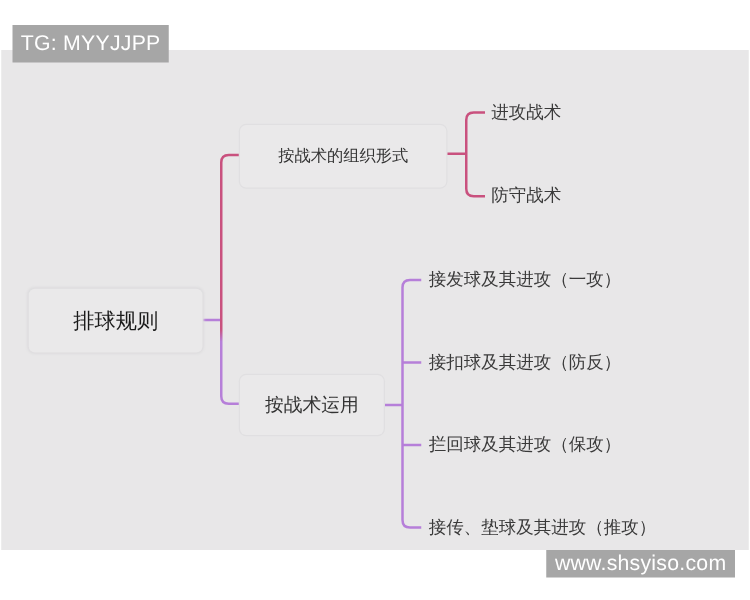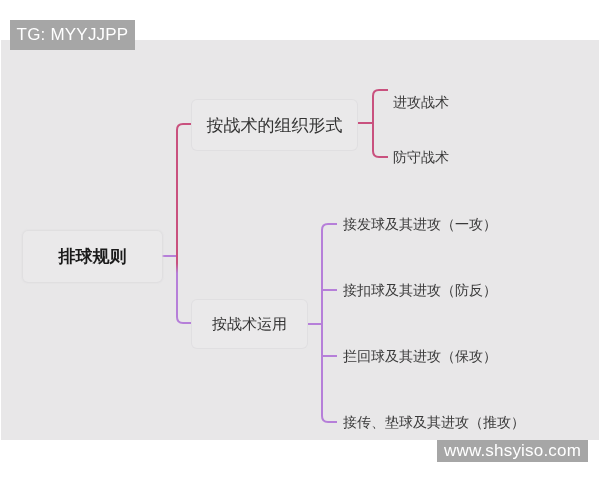--- a/index.html
+++ b/index.html
@@ -21,25 +21,25 @@
     .wm-top { left: 10px; top: 10px; width: 125px; height: 30px; margin-top: 10px; }
     .wm-bottom { left: 437px; top: 440px; width: 151px; height: 22px; text-align: right; }
     .node {
       position: absolute; display: flex; align-items: center; justify-content: center;
       color: #333333; box-sizing: border-box;
       background: #eae9ea; border-radius: 5px;
       box-shadow: 0 0 0 1px #e0dfe1;
     }
     .root {
       left: 23px; top: 231px; width: 139px; height: 51px;
-      font-size: 17px; font-weight: bold; color: #1a1a1a;
+      font-size: 17px; font-weight: normal; color: #1a1a1a;
       box-shadow: 0 0 2px 1px #dddcde;
       justify-content: center;
     }
-    .sub1 { left: 192px; top: 100px; width: 165px; height: 50px; font-size: 17px; }
+    .sub1 { left: 192px; top: 100px; width: 165px; height: 50px; font-size: 13px; }
     .sub2 { left: 192px; top: 300px; width: 115px; height: 48px; font-size: 15px; text-align: center; }
     .leaf {
       position: absolute; font-size: 14px; color: #3a3a3a; white-space: nowrap;
       line-height: 20px;
     }
     svg.lines { position: absolute; left: 0; top: 0; }
   </style>
 </head>
 <body>
 
@@ -73,21 +73,21 @@
 </div>
 
 <div class="node sub1">
   <span>按战术的组织形式</span>
 </div>
 
 <div class="node sub2">
   <span>按战术运用</span>
 </div>
 
-<div class="leaf" style="left:393px; top:80px;margin-top:12px;">
+<div class="leaf" style="left:393px; top:80px;">
   <span>进攻战术</span>
 </div>
 <div class="leaf" style="left:393px; top:147px;">
   <span>防守战术</span>
 </div>
 
 <div class="leaf" style="left:343px; top:214px;">
   <span>接发球及其进攻（一攻）</span>
 </div>
 <div class="leaf" style="left:343px; top:280px;">

